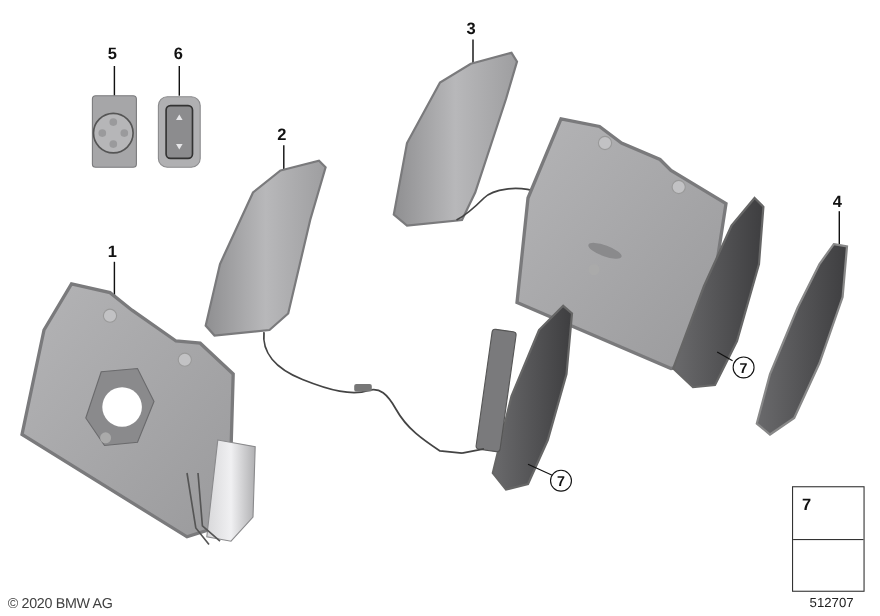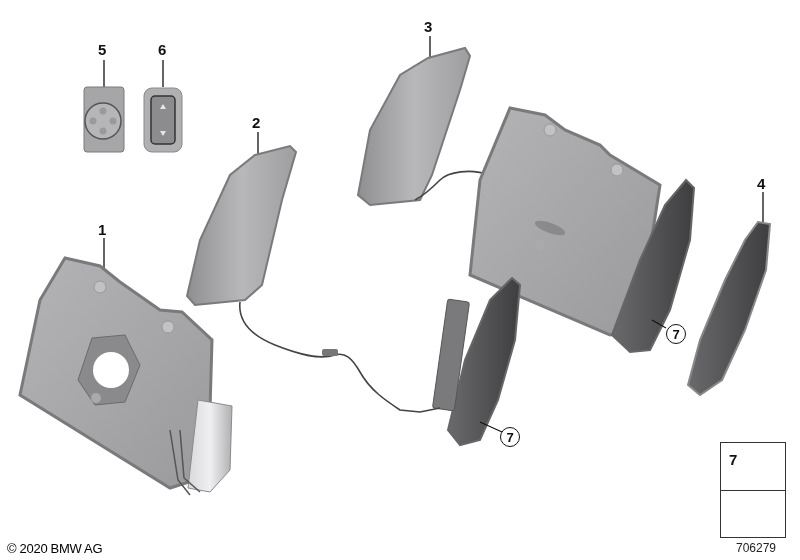--- a/index.html
+++ b/index.html
@@ -1,20 +1,20 @@
 <!DOCTYPE html>
 <html><head>
   <meta charset="utf-8">
   <style>
     html, body { margin: 0; padding: 0; background: #ffffff; }
     body { width: 800px; height: 560px; position: relative; overflow: hidden; font-family: "Liberation Sans", sans-serif; }
     .canvas { position: absolute; left: 0; top: 0; width: 800px; height: 560px; }
     .label { position: absolute; font-family: "Liberation Sans", sans-serif; font-weight: bold; font-size: 15px; color: #111; line-height: 1; }
     .circled { position: absolute; width: 20px; height: 20px; border: 1.6px solid #111; border-radius: 50%; font-family: "Liberation Sans", sans-serif; font-weight: bold; font-size: 13px; color: #111; display: flex; align-items: center; justify-content: center; box-sizing: border-box; background: #fff; }
-    .copyright { position: absolute; left: 7px; top: 541px; font-family: "Liberation Sans", sans-serif; font-size: 13px; color: #000000; letter-spacing: -0.3px; }
+    .copyright { position: absolute; left: 7px; top: 541px; font-family: "Liberation Sans", sans-serif; font-size: 13px; color: #404040; letter-spacing: -0.3px; }
     .diagram-id { position: absolute; left: 736px; top: 541px; font-family: "Liberation Sans", sans-serif; font-size: 12px; color: #222; }
     .legend-box { position: absolute; left: 720px; top: 442px; width: 66px; height: 96px; border: 1px solid #333; box-sizing: border-box; background: #fff; }
     .legend-divider { position: absolute; left: 0; top: 47px; width: 64px; height: 1px; background: #333; }
     .legend-num { position: absolute; left: 8px; top: 8px; font-weight: bold; font-size: 15px; color: #111; }
   </style>
 </head>
 <body>
 
 <div class="canvas">
   <svg width="800" height="560" viewBox="0 0 800 560" xmlns="http://www.w3.org/2000/svg">
@@ -133,14 +133,14 @@
   <div class="circled" style="left:500px; top:427px;">7</div>
 
   
   <div class="legend-box">
     <div class="legend-num">7</div>
     <div class="legend-divider"></div>
   </div>
 
   
   <div class="copyright">© 2020 BMW AG</div>
-  <div class="diagram-id">706279</div>
+  <div class="diagram-id">512707</div>
 </div>
 
 </body></html>

